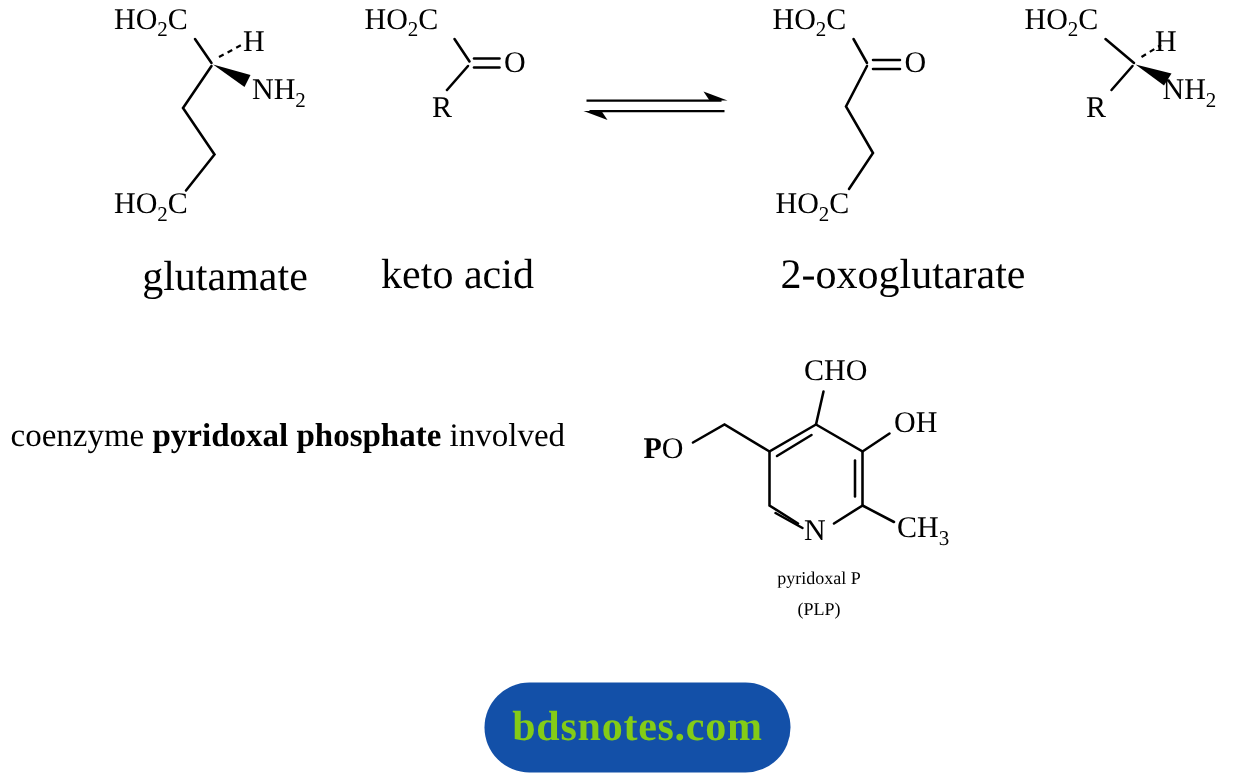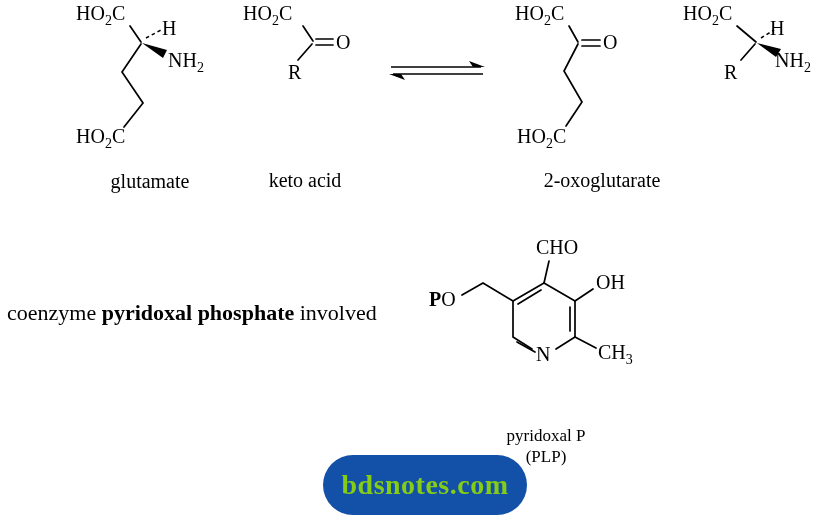--- a/index.html
+++ b/index.html
@@ -5,33 +5,33 @@
   html,body{margin:0;padding:0;background:#fff;}
   #canvas{
     position:relative;width:825px;height:520px;background:#fff;overflow:hidden;
     font-family:"Liberation Serif", serif;color:#000;
   }
   .chem{
     position:absolute;font-size:20px;line-height:1;white-space:nowrap;
   }
   .chem sub{font-size:0.7em;line-height:0;}
   .mol-label{
-    position:absolute;font-size:20px;line-height:1;white-space:nowrap;
+    position:absolute;font-size:28px;line-height:1;white-space:nowrap;
     transform:translateX(-50%);
   }
   .arrow-label{
     position:absolute;font-size:20px;line-height:1;white-space:nowrap;
     transform:translateX(-50%);
   }
   #coenzyme-note{
-    position:absolute;left:7px;top:301px;font-size:22px;line-height:1.1;white-space:nowrap;
+    position:absolute;left:7px;top:278px;font-size:22px;line-height:1.1;white-space:nowrap;
   }
   #coenzyme-note b{font-weight:bold;}
   .plp-caption{
-    position:absolute;font-size:17px;line-height:1;white-space:nowrap;transform:translateX(-50%);margin-top:48px;
+    position:absolute;font-size:12px;line-height:1;white-space:nowrap;transform:translateX(-50%);
   }
   #badge{
     position:absolute;left:323px;top:455px;width:204px;height:60px;border-radius:30px;
     display:flex;align-items:center;justify-content:center;cursor:pointer;
   }
   #badge span{font-size:28px;font-weight:bold;letter-spacing:0.5px;}
   #bonds{position:absolute;left:0;top:0;}
   .bond{stroke:#000;stroke-width:1.7;stroke-linecap:round;fill:none;}
   .bond-thin{stroke:#000;stroke-width:1.5;stroke-linecap:butt;fill:none;}
   .wedge{fill:#000;stroke:none;}

